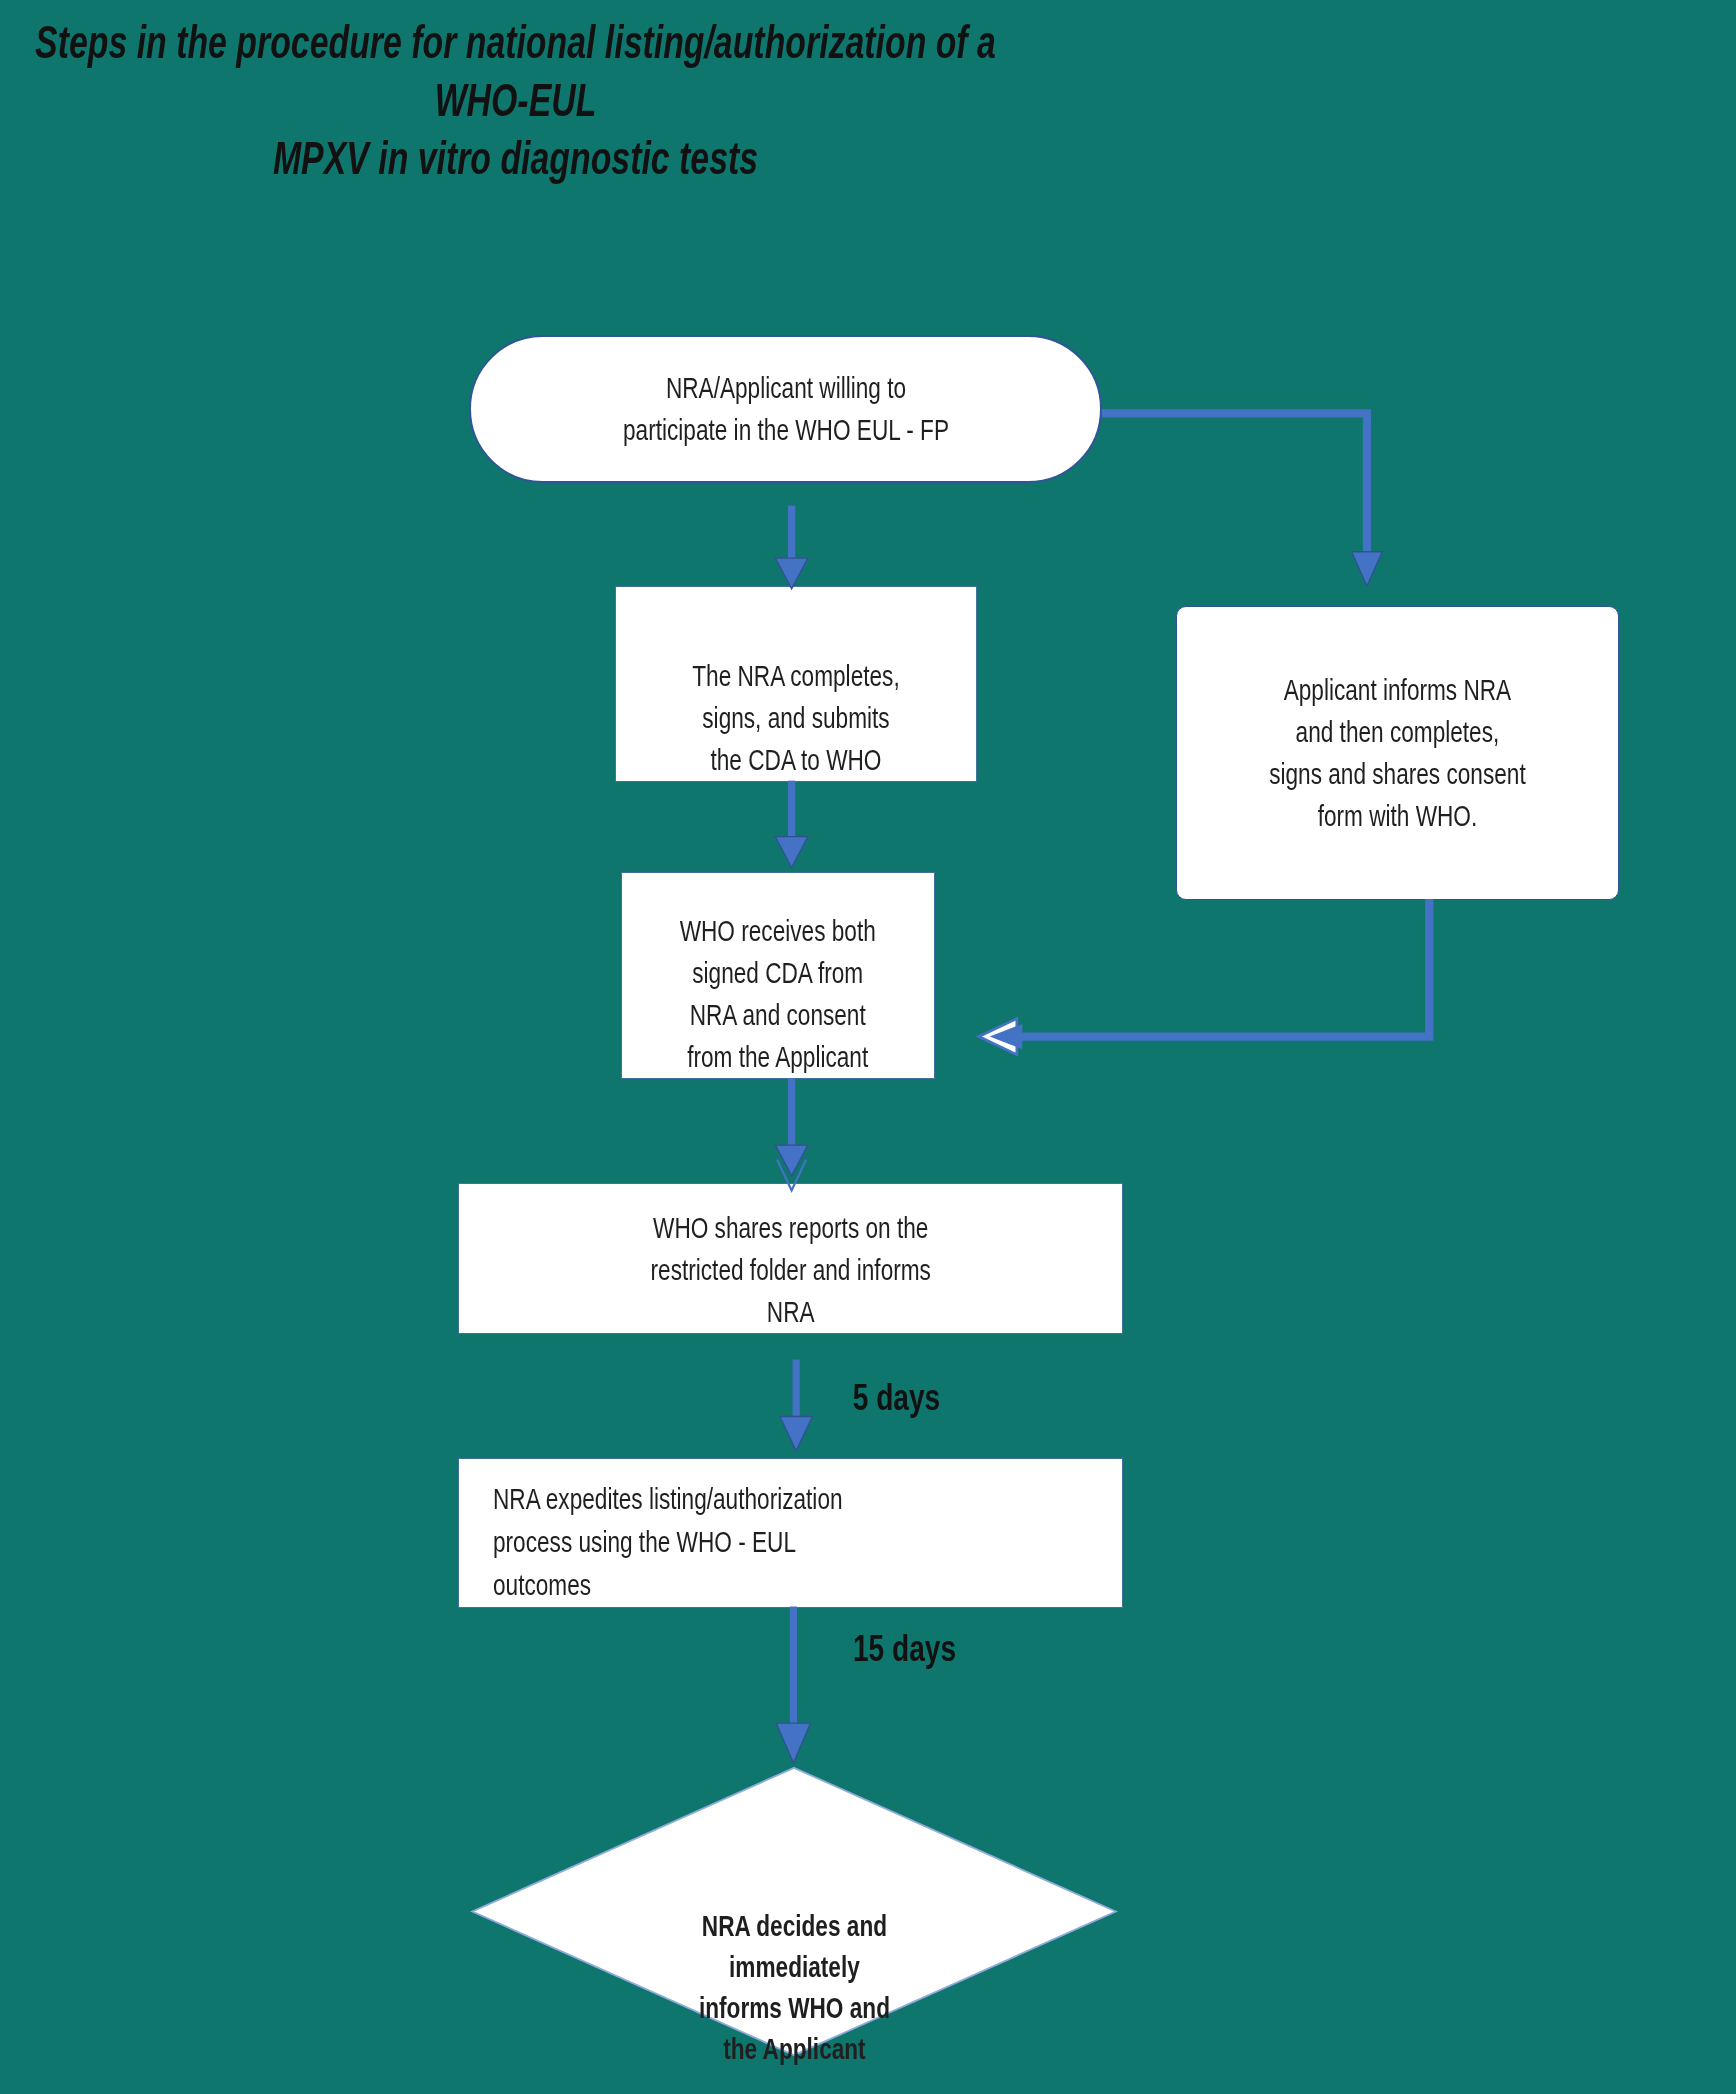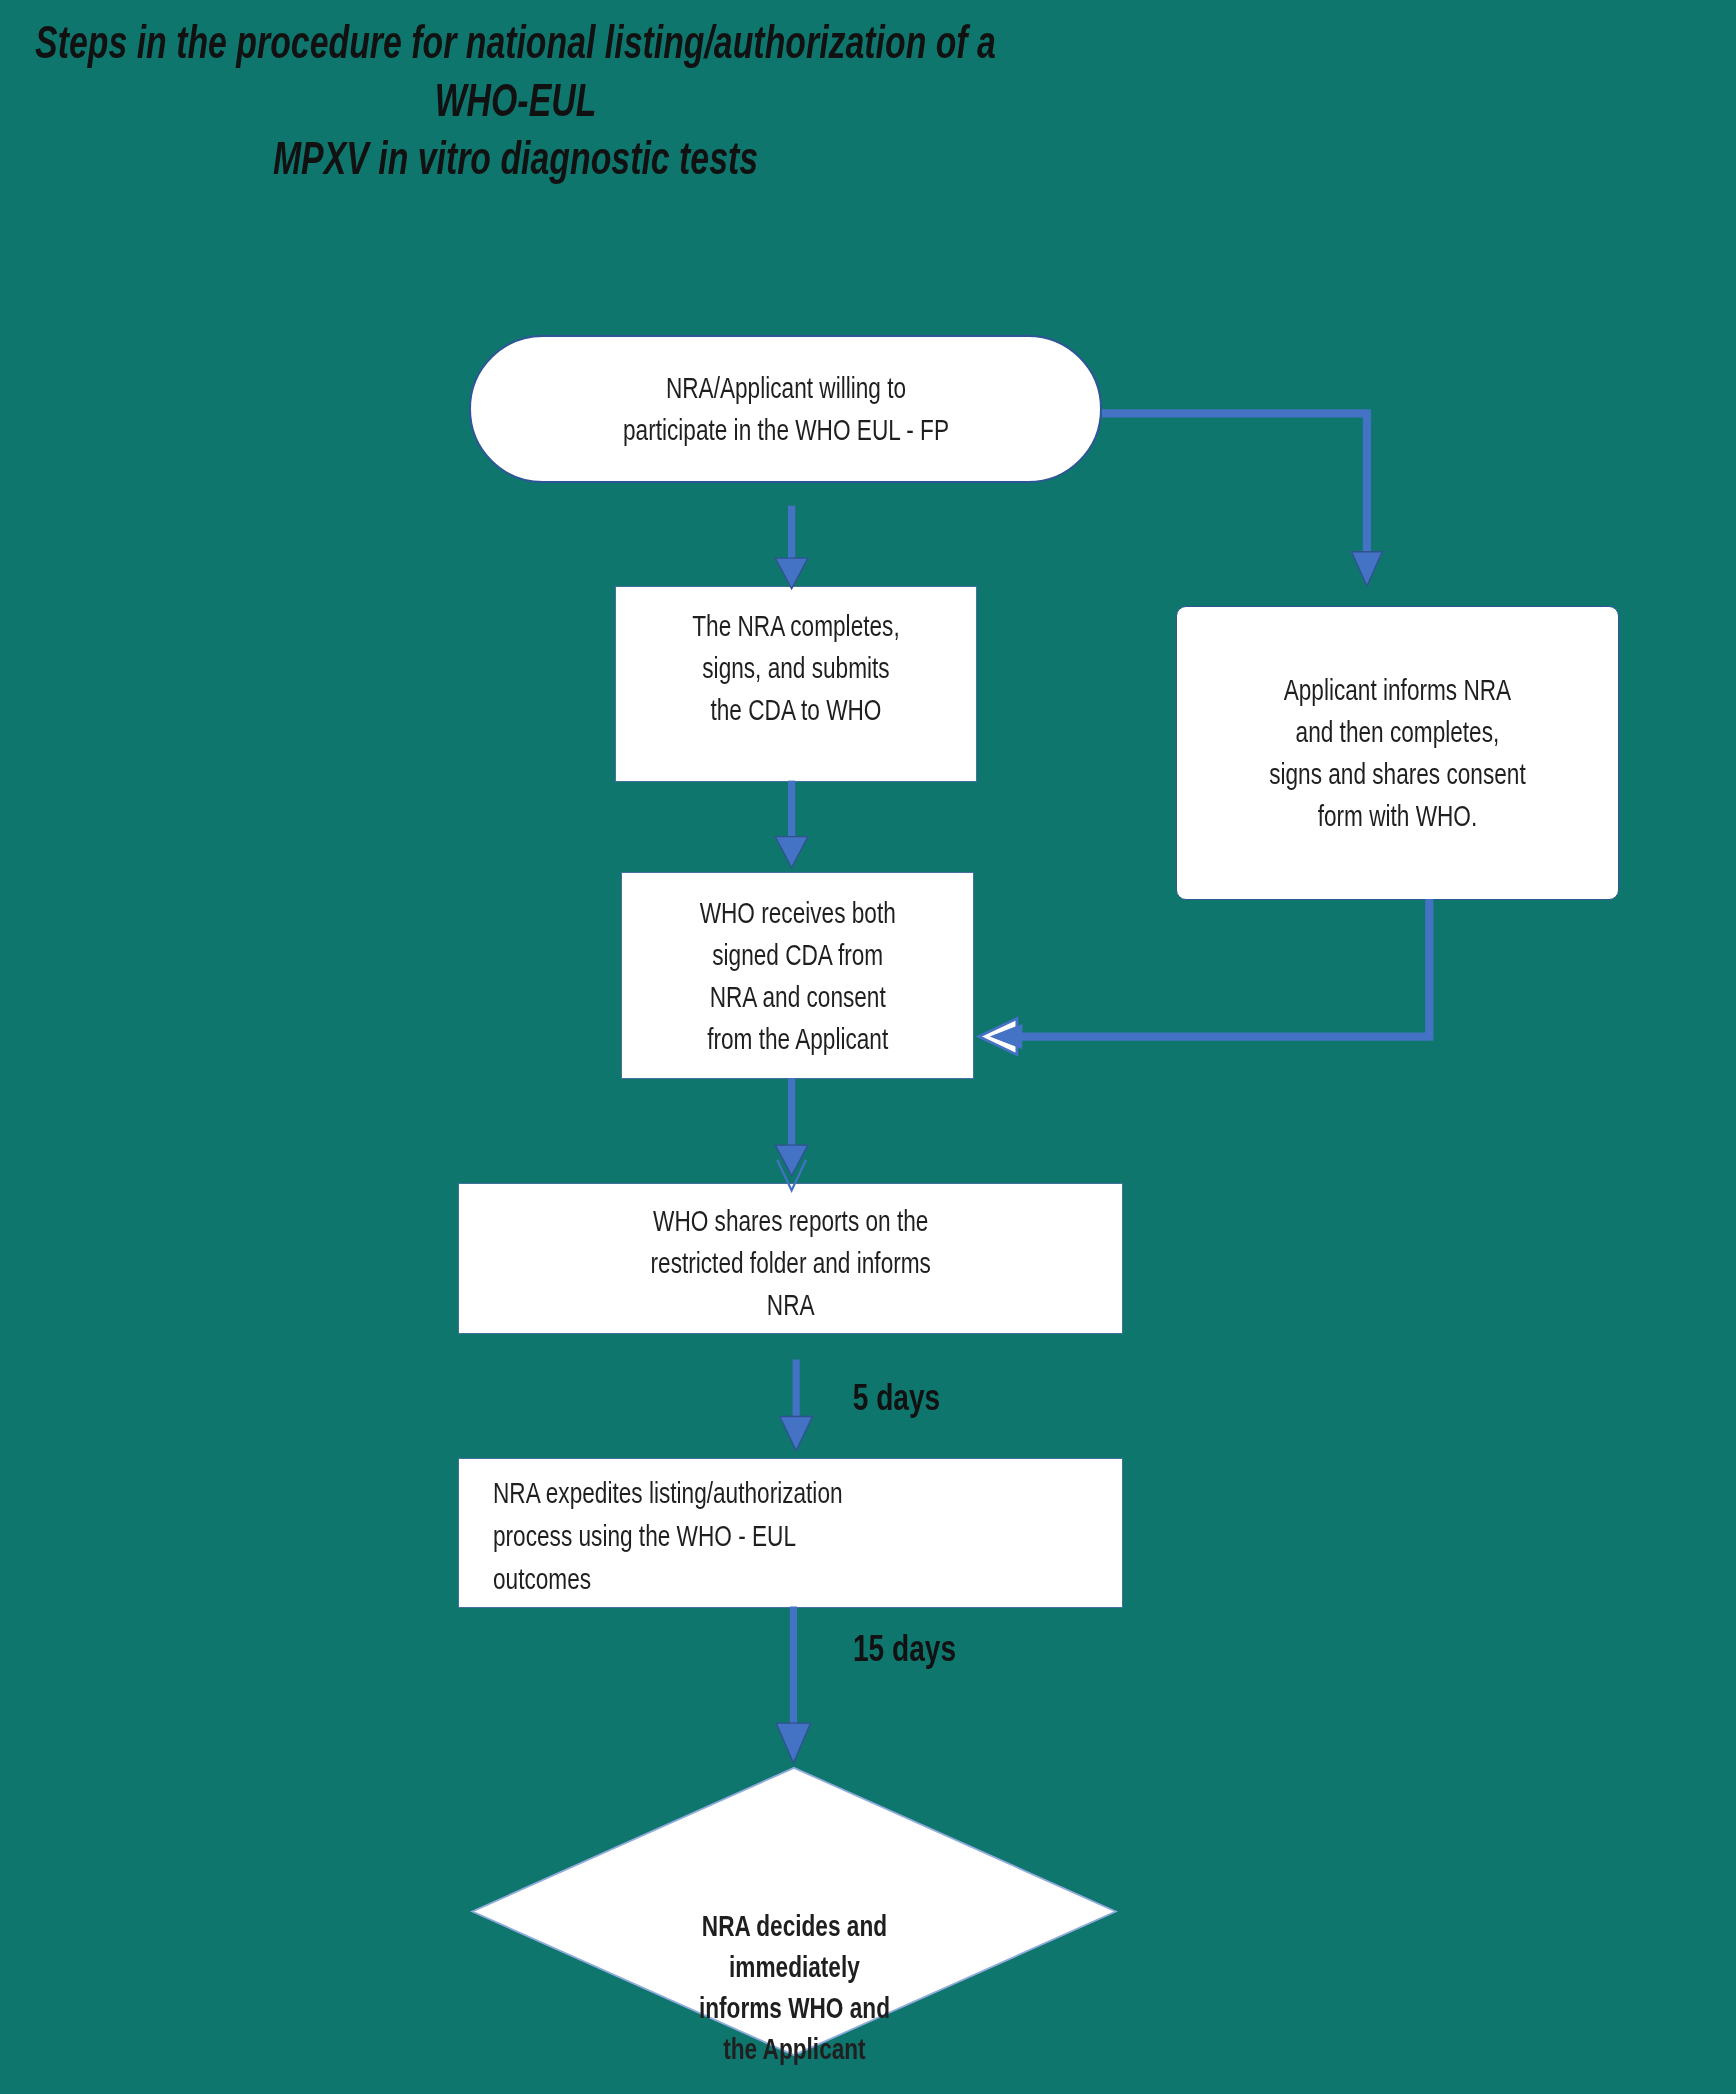--- a/index.html
+++ b/index.html
@@ -16,27 +16,27 @@
   .node-label{
     font-size:29px;line-height:42px;text-align:center;white-space:pre-line;
     transform:scaleX(0.78);transform-origin:50% 50%;
   }
   .v-center{align-items:center;}
   .v-top{align-items:flex-start;}
   .stadium{
     left:469px;top:335px;width:633px;height:148px;
     border:2.7px solid var(--c-navy,#2F5597);border-radius:86px;
   }
-  .rect{border:1.8px solid var(--c-rect,#41719C);}
+  .rect{border:1.8px solid var(--c-rect,#41719C);align-items:flex-end;}
   .rect-nra-cda{left:615px;top:586px;width:362px;height:196px;padding-top:18px;}
   .roundbox{
     left:1176px;top:606px;width:443px;height:294px;
     border:1.8px solid var(--c-navy,#2F5597);border-radius:10px;
   }
-  .rect-who-receives{left:621px;top:872px;width:353px;height:207px;}
+  .rect-who-receives{left:621px;top:872px;width:314px;height:207px;}
   .rect-who-shares{left:458px;top:1183px;width:665px;height:151px;padding-top:16.3px;}
   .rect-nra-expedites{left:458px;top:1458px;width:665px;height:150px;padding:12.7px 18px 0 34px;justify-content:flex-start;}
   .rect-nra-expedites .node-label{text-align:left;transform-origin:0 50%;line-height:43px;}
   .diamond-svg{position:absolute;left:470px;top:1766px;}
   .diamond-label{
     position:absolute;left:523px;top:1912px;width:543px;height:158px;
     display:flex;align-items:flex-end;justify-content:center;font-weight:bold;
   }
   .diamond-label .node-label{line-height:41px;}
   .edge-label{

